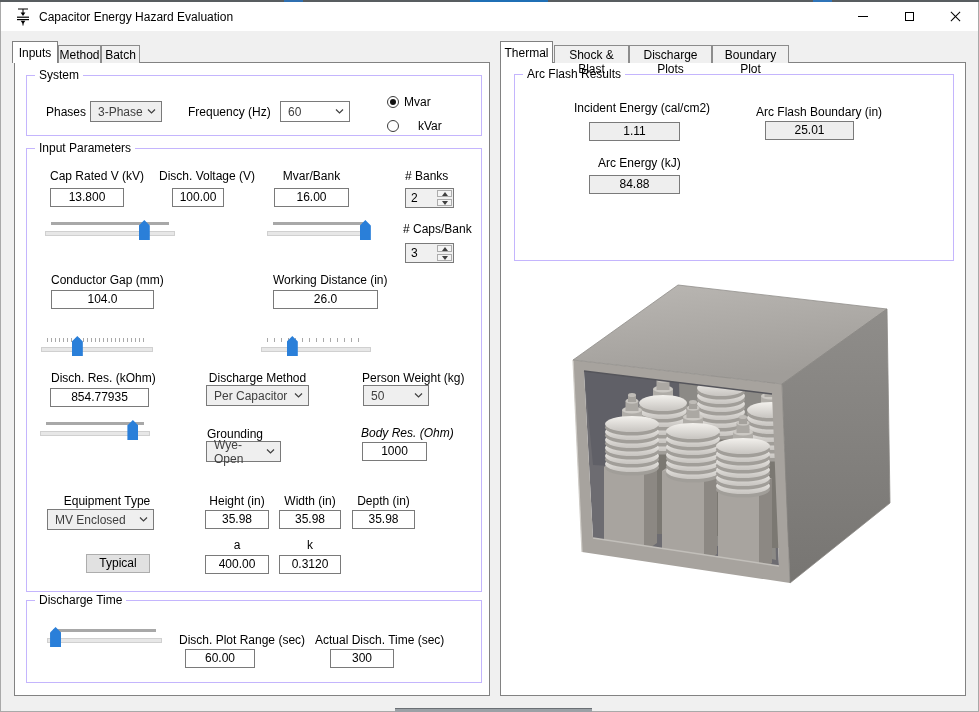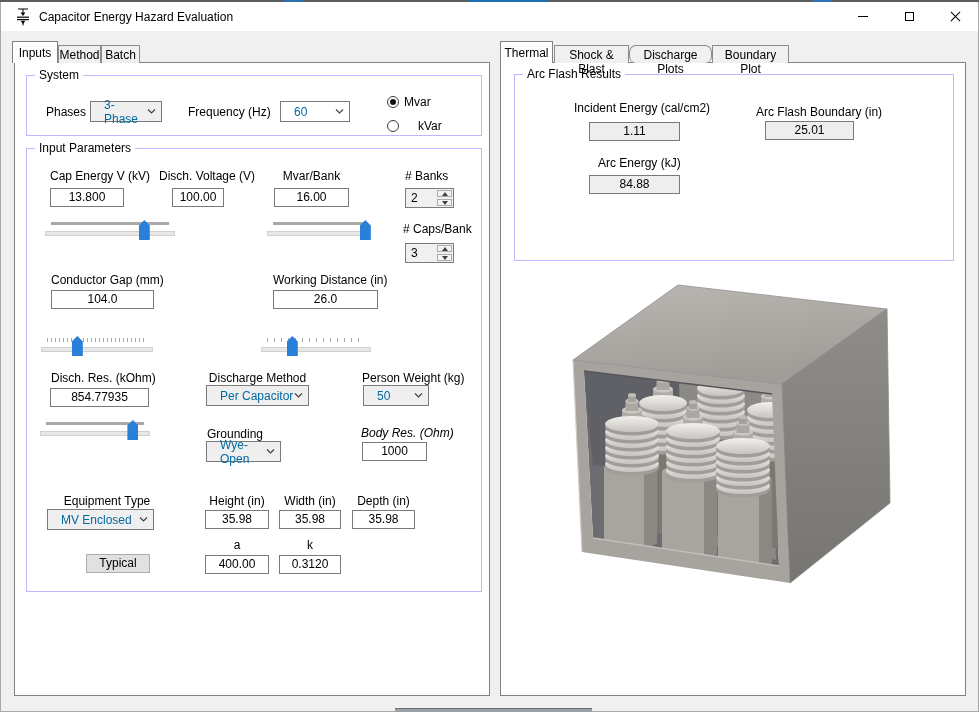--- a/index.html
+++ b/index.html
@@ -25,22 +25,22 @@
        font-size:12px;text-align:center;padding-top:2px;color:#000;z-index:2;}
   .tab.sel{top:41px;height:22px;background:#fff;padding-top:4px;z-index:4;border-color:#808080;}
   .page{position:absolute;top:62px;height:634px;background:var(--page-bg);border:1px solid #828282;z-index:1;}
   .groupbox{position:absolute;border:1px solid #c4b5fd;}
   .legend{position:absolute;top:-8px;left:8px;background:#fff;padding:0 4px;font-size:12px;color:#000;white-space:nowrap;}
   .lbl{position:absolute;font-size:12px;color:#000;white-space:nowrap;}
   .lblc{text-align:center;}
   .tb{position:absolute;background:#fff;border:1px solid var(--control-border);font-size:12px;color:#000;
       text-align:center;height:19px;line-height:17px;}
   .tb.ro{background:var(--readonly-bg);}
-  .combo{position:absolute;background:#efefef;border:1px solid var(--control-border);height:21px;font-size:12px;color:#0369a1;
-         display:flex;align-items:center;justify-content:space-between;padding:0 5px 0 13px;}
+  .combo{position:absolute;background:#efefef;border:1px solid var(--control-border);height:21px;font-size:12px;color:#404040;
+         display:flex;align-items:center;justify-content:space-between;padding:0 5px 0 7px;}
   .combo.white{background:#fff;}
   .btn{position:absolute;background:#e1e1e1;border:1px solid #adadad;font-size:12px;color:#000;text-align:center;line-height:17px;}
   .radio{position:absolute;width:12px;height:12px;border:1px solid #3b3b3b;border-radius:50%;background:#fff;}
   .radio.sel::after{content:'';position:absolute;left:2px;top:2px;width:6px;height:6px;border-radius:50%;background:#111;}
   .slider{position:absolute;height:26px;}
   .ticks{position:absolute;left:6px;right:6px;top:3px;height:4px;}
   .ticks.solid{height:3px;background:#a8a8a8;}
   .ticks.dots{background:repeating-linear-gradient(90deg,#a8a8a8 0 1px,transparent 1px 4px);}
   .ticks.dots.sparse{background:repeating-linear-gradient(90deg,#a8a8a8 0 1px,transparent 1px 7px);}
   .track{position:absolute;left:0;right:0;top:12px;height:5px;background:#e7e7e7;border:1px solid #d0d0d0;}
@@ -85,21 +85,21 @@
         </div>
     </div>
   </div>
 
   <div class="tab sel" style="left:12px;width:46px;">Inputs</div>
   <div class="tab" style="left:58px;width:43px;">Method</div>
   <div class="tab" style="left:101px;width:39px;">Batch</div>
 
   <div class="tab sel" style="left:500px;width:53px;">Thermal</div>
   <div class="tab" style="left:554px;width:75px;">Shock &amp; Blast</div>
-  <div class="tab" style="left:629px;width:83px;border-radius:7px;">Discharge Plots</div>
+  <div class="tab" style="left:629px;width:83px;">Discharge Plots</div>
   <div class="tab" style="left:712px;width:77px;">Boundary Plot</div>
 
   <div class="page" style="left:14px;width:476px;">
 
     <div class="groupbox" style="left:11px;top:12px;width:456px;height:61px;">
       <span class="legend">System</span>
       <span class="lbl" style="left:19px;top:29px;">Phases</span>
       <div class="combo" style="left:63px;top:25px;width:72px;">
         <span>3-Phase</span>
         <svg class="chev" width="9" height="5" viewBox="0 0 9 5">
@@ -115,21 +115,21 @@
       </div>
       <span class="radio sel" style="left:360px;top:20px;"></span>
       <span class="lbl" style="left:377px;top:19px;text-align:right;">Mvar</span>
       <span class="radio" style="left:360px;top:44px;"></span>
       <span class="lbl" style="left:391px;top:43px;">kVar</span>
     </div>
 
     <div class="groupbox" style="left:11px;top:85px;width:456px;height:444px;">
       <span class="legend">Input Parameters</span>
 
-      <span class="lbl lblc" style="left:23px;top:20px;width:84px;">Cap Energy V (kV)</span>
+      <span class="lbl lblc" style="left:23px;top:20px;width:84px;">Cap Rated V (kV)</span>
       <span class="lbl lblc" style="left:132px;top:20px;width:84px;">Disch. Voltage (V)</span>
       <span class="lbl lblc" style="left:247px;top:20px;width:75px;">Mvar/Bank</span>
       <span class="lbl" style="left:378px;top:20px;"># Banks</span>
 
       <div class="tb" style="left:23px;top:39px;width:74px;">13.800</div>
       <div class="tb" style="left:145px;top:39px;width:52px;">100.00</div>
       <div class="tb" style="left:247px;top:39px;width:75px;">16.00</div>
 
       <div class="spin" style="left:378px;top:39px;width:49px;height:20px;">
         <span class="spin-val">2</span>
@@ -233,20 +233,32 @@
       <span class="lbl lblc" style="left:325px;top:345px;width:63px;">Depth (in)</span>
       <div class="tb" style="left:325px;top:361px;width:63px;">35.98</div>
 
       <span class="lbl lblc" style="left:178px;top:389px;width:64px;">a</span>
       <span class="lbl lblc" style="left:252px;top:389px;width:62px;">k</span>
       <div class="btn" style="left:59px;top:405px;width:64px;height:19px;">Typical</div>
       <div class="tb" style="left:178px;top:406px;width:64px;">400.00</div>
       <div class="tb" style="left:252px;top:406px;width:62px;">0.3120</div>
     </div>
 
+    <div class="groupbox" style="left:11px;top:537px;width:456px;height:83px;">
+      <span class="legend">Discharge Time</span>
+      <div class="slider" style="left:20px;top:25px;width:115px;">
+        <div class="ticks solid"></div>
+        <div class="track"></div>
+        <div class="thumb" style="left: calc(7% - 5px);"></div>
+      </div>
+      <span class="lbl lblc" style="left:152px;top:32px;width:112px;">Disch. Plot Range (sec)</span>
+      <div class="tb" style="left:158px;top:48px;width:70px;">60.00</div>
+      <span class="lbl lblc" style="left:288px;top:32px;width:125px;">Actual Disch. Time (sec)</span>
+      <div class="tb" style="left:303px;top:48px;width:64px;">300</div>
+    </div>
   </div>
 
   <div class="page" style="left:500px;width:466px;">
 
     <div class="groupbox" style="left:13px;top:11px;width:440px;height:187px;">
       <span class="legend">Arc Flash Results</span>
       <span class="lbl lblc" style="left:59px;top:26px;width:123px;">Incident Energy (cal/cm2)</span>
       <div class="tb ro" style="left:74px;top:47px;width:91px;">1.11</div>
       <span class="lbl lblc" style="left:241px;top:30px;width:109px;">Arc Flash Boundary (in)</span>
       <div class="tb ro" style="left:250px;top:46px;width:89px;">25.01</div>

